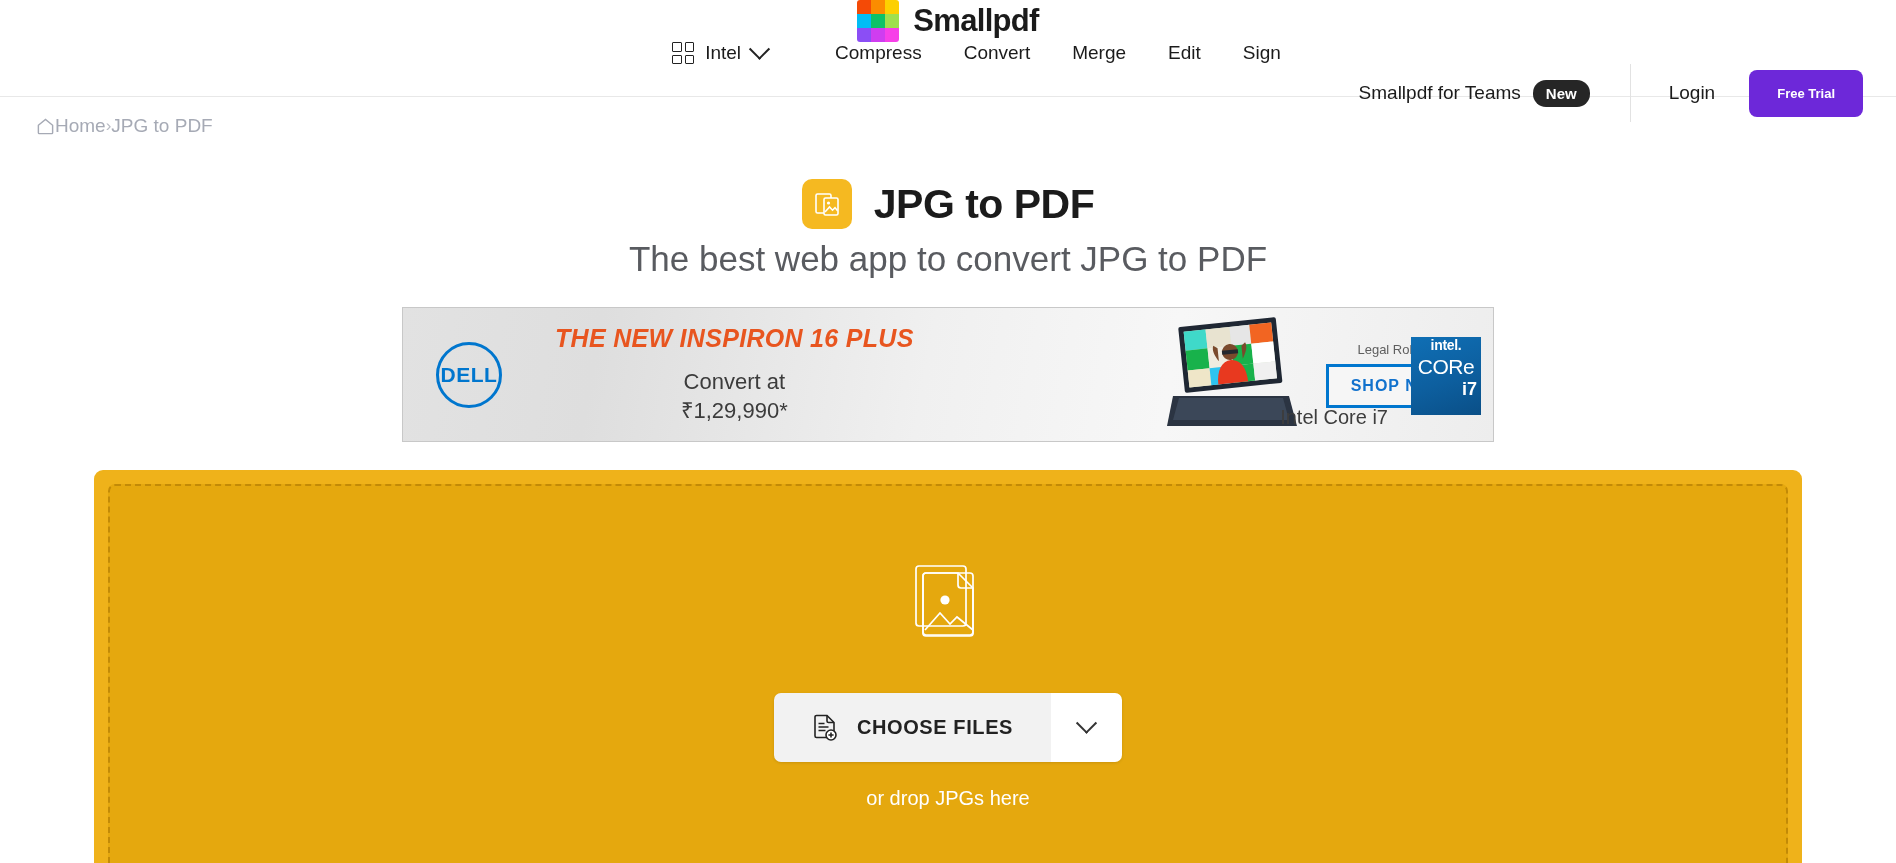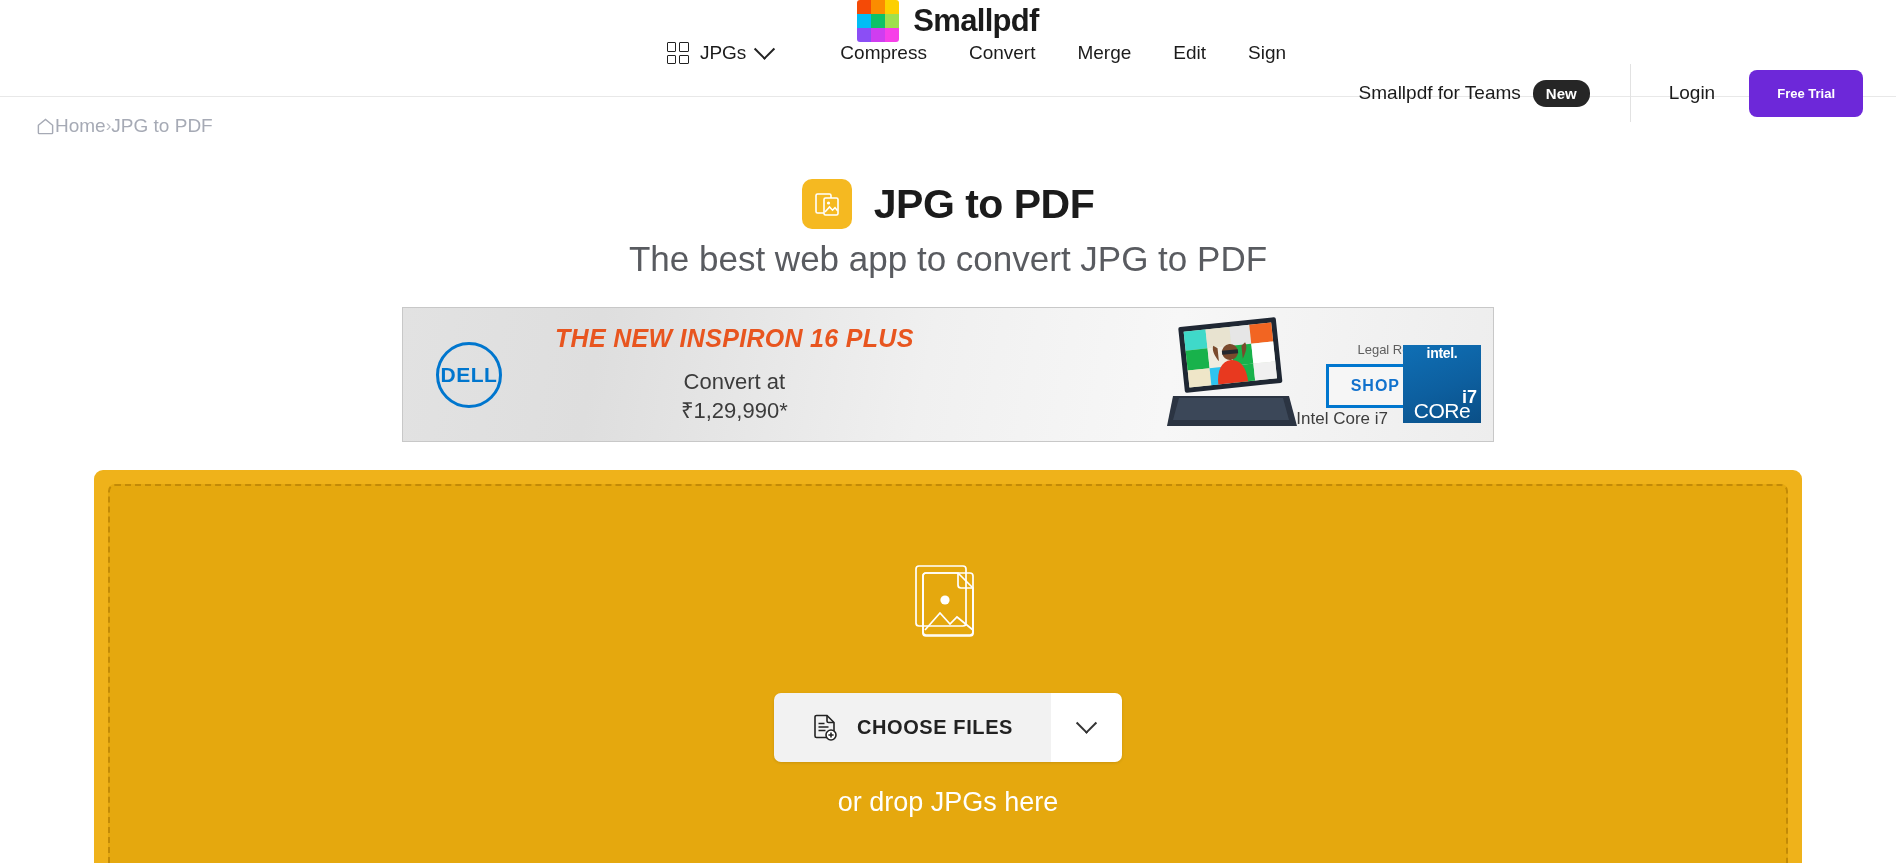--- a/index.html
+++ b/index.html
@@ -192,29 +192,29 @@
     border: 3px solid #0076ce;
     color: #1272cd;
     background: #f6f6f6;
     font-size: 16px; font-weight: bold; letter-spacing: 1px;
     padding: 10px 22px;
     cursor: pointer;
     font-family: "Liberation Sans", sans-serif;
   }
   .intel-txt {
     position: absolute; right: 105px; bottom: 12px;
-    font-size: 17px; color: #3d3d3d; white-space: nowrap;
+    font-size: 20px; color: #3d3d3d; white-space: nowrap;
   }
   .intel-badge {
     position: absolute; right: 12px; top: 29px;
-    width: 78px; height: 78px;
+    width: 70px; height: 78px;
     background: linear-gradient(160deg,#0f6fb5 0%,#0d5f9f 55%,#0a4f87 100%);
     display: flex; flex-direction: column;
-    align-items: center; justify-content: space-between;
-    color: #fff; position: absolute; margin-top: 8px;
+    align-items: center; justify-content: flex-start;
+    color: #fff; position: absolute;
   }
   .intel-badge .i1 { font-size: 14px; font-weight: bold; letter-spacing: -0.3px; }
   .intel-badge .i2 { font-size: 21px; letter-spacing: -0.5px; margin-top: 2px; }
   .intel-badge .i3 {
     position: absolute; right: 4px; bottom: 15px;
     font-size: 18px; font-weight: bold;
   }
 
   
   .dropzone-outer {
@@ -261,21 +261,21 @@
     cursor: pointer; border: none;
   }
   .chev-dark {
     width: 15px; height: 15px;
     border-right: 2.4px solid #333;
     border-bottom: 2.4px solid #333;
     transform: rotate(45deg) translate(-3px,-3px);
   }
   .drop-hint {
     margin-top: 25px;
-    font-size: 27px;
+    font-size: 20px;
     color: #ffffff;
     font-weight: 500;
   }
 </style>
 </head>
 <body>
 
 <div class="header">
 
   <div class="brand">
@@ -294,21 +294,21 @@
   </div>
 
   <div class="nav-main">
     <div class="nav-tools">
       <span class="grid-icon">
         <span></span>
           <span></span>
           <span></span>
           <span></span>
       </span>
-      <span class="nav-link">JPGs</span>
+      <span class="nav-link">Intel</span>
       <span class="chev"></span>
     </div>
     <span class="nav-link">Compress</span>
     <span class="nav-link">Convert</span>
     <span class="nav-link">Merge</span>
     <span class="nav-link">Edit</span>
     <span class="nav-link">Sign</span>
   </div>
 
   <div class="header-right">

